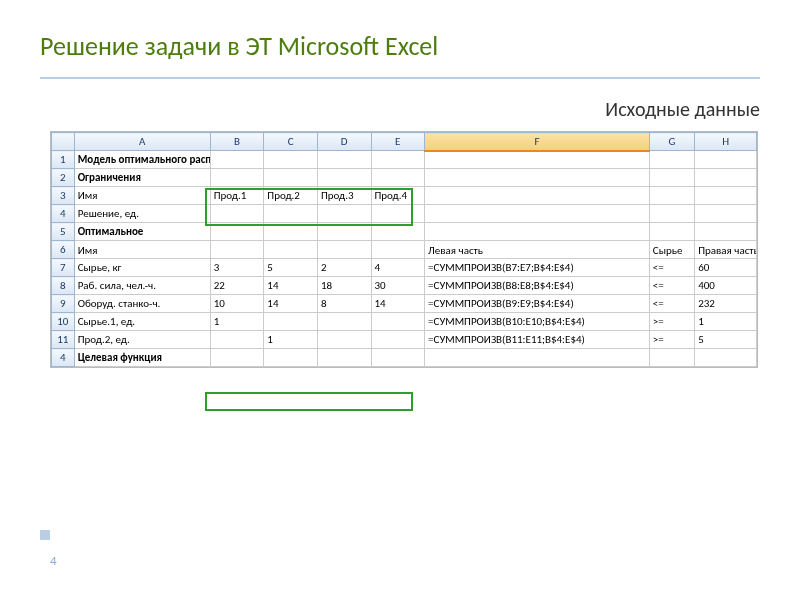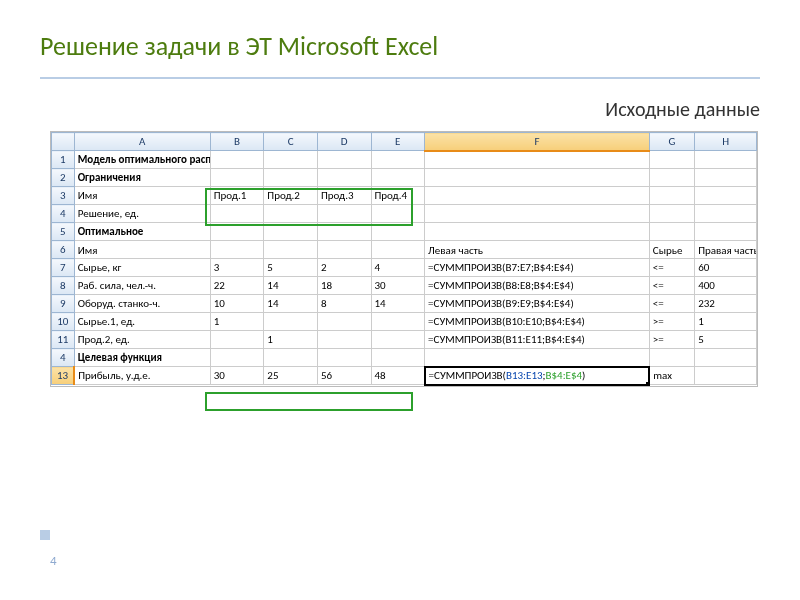--- a/index.html
+++ b/index.html
@@ -283,31 +283,20 @@
             <td class="rh">4</td>
             <td class="bold">Целевая функция</td>
             <td></td>
             <td></td>
             <td></td>
             <td></td>
             <td></td>
             <td></td>
             <td></td>
           </tr>
-          <tr>
-            <td class="rh rowsel">13</td>
-            <td>Прибыль, у.д.е.</td>
-            <td>30</td>
-            <td>25</td>
-            <td>56</td>
-            <td>48</td>
-            <td class="selcell">=СУММПРОИЗВ(<span class="bluespan">B13:E13</span>;<span class="greenspan">B$4:E$4</span>)<span class="handle"></span></td>
-            <td>max</td>
-            <td></td>
-          </tr>
         </tbody>
     </table>
 
     <div class="greenbox" style="left:154px; top:56px; width:208px; height:38px;"></div>
     <div class="greenbox" style="left:154px; top:260px; width:208px; height:19px;"></div>
   </div>
 </div>
 
 <div class="deco"></div>
 <div class="footer">

